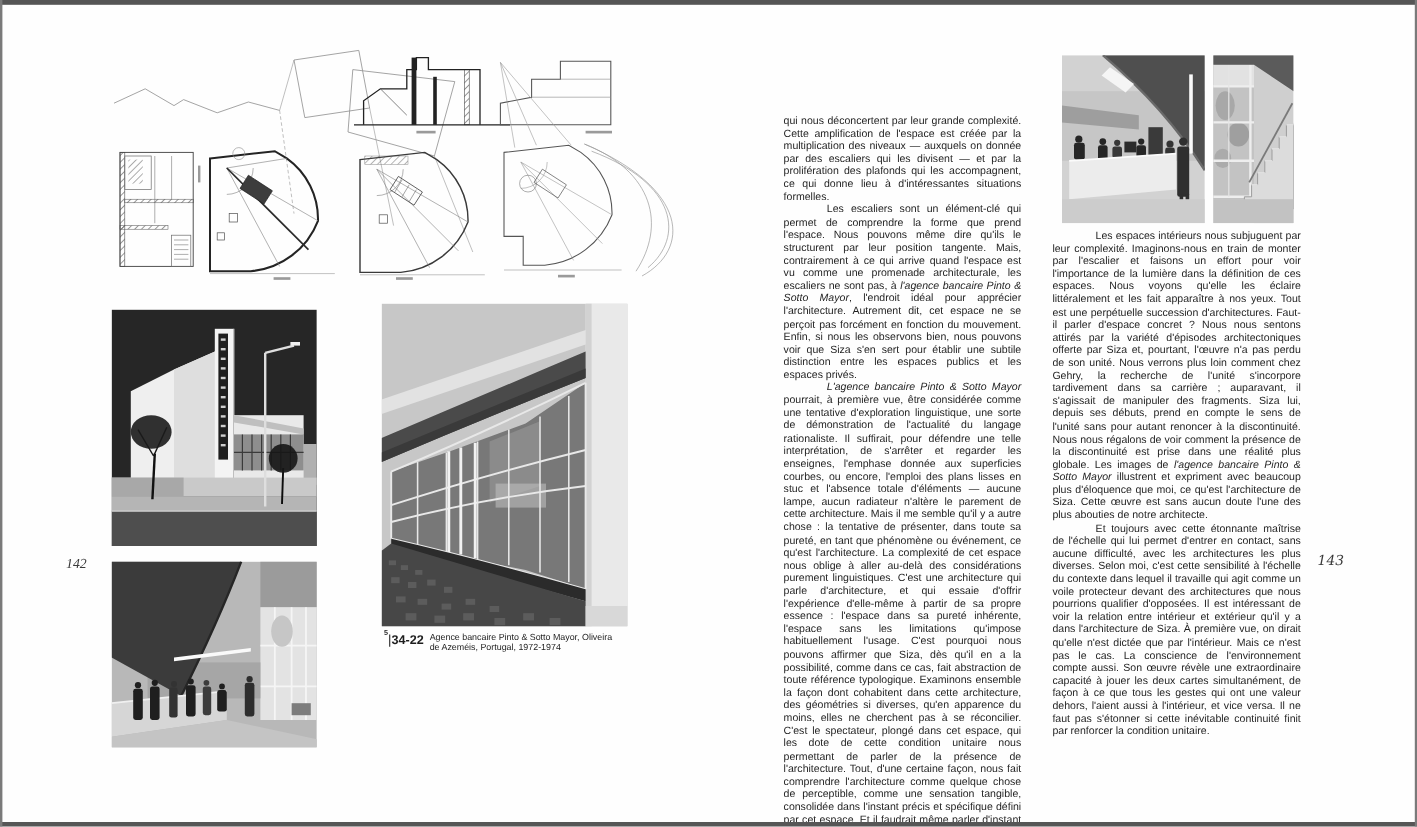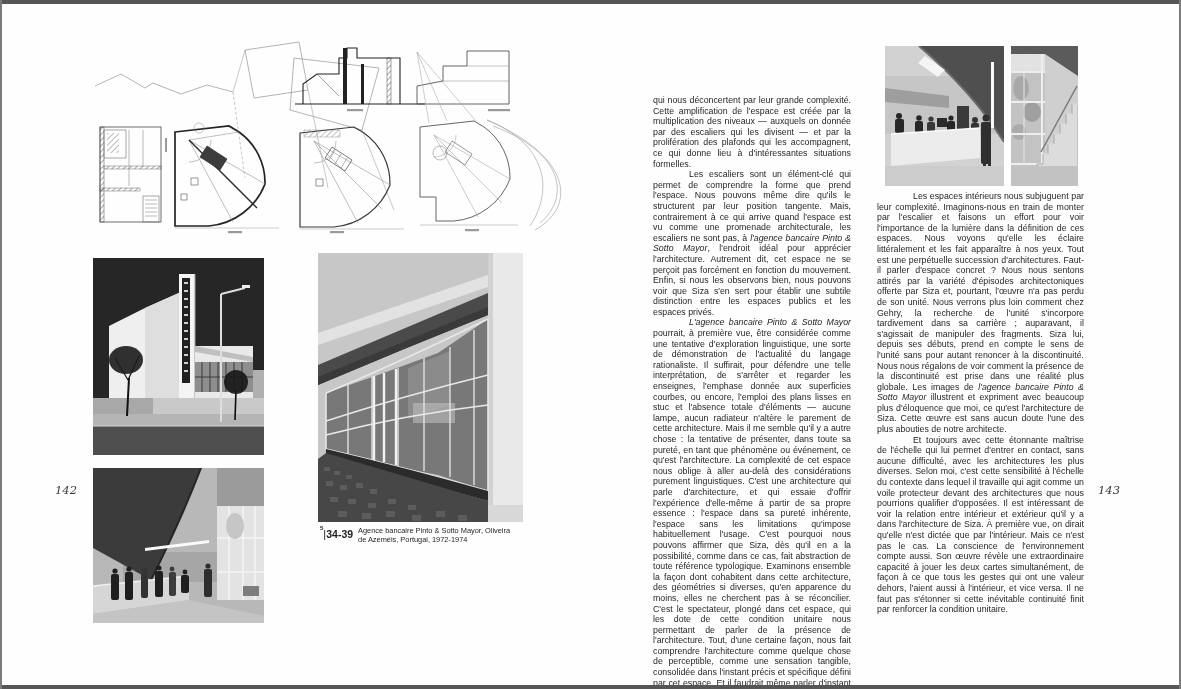--- a/index.html
+++ b/index.html
@@ -19,22 +19,22 @@
   .col{position:absolute;font-size:8.8px;line-height:10.6px;text-align:justify;color:#1f1f1f;}
   .col p{margin:0;}
   .col p.indent{text-indent:36px;}
   .col em{font-style:italic;}
   .col1{left:653px;top:95px;width:198px;}
   .col2{left:877px;top:191px;width:207px;}
 
   
   .folio{position:absolute;font-family:"DejaVu Serif",serif;font-style:italic;
          font-size:11.5px;color:#3a3a3a;}
-  .folio-left{left:55px;top:483px;}
-  .folio-right{left:1098px;top:483px;}
+  .folio-left{left:55px;top:464px;font-family:Liberation Serif, serif;}
+  .folio-right{left:1098px;top:460px;}
 
   
   .caption{position:absolute;left:320px;top:526px;width:210px;display:flex;gap:5px;color:#1d1d1d;}
   .figno{font-weight:bold;font-size:10.5px;line-height:10px;white-space:nowrap;}
   .figno sup{font-size:6px;font-weight:bold;position:relative;top:-3px;}
   .figno .bar{font-weight:400;font-size:11px;}
   .captext{font-size:7.4px;line-height:9px;width:160px;}
 
   .drawings{position:absolute;left:95px;top:38px;width:500px;height:200px;}
 </style>
@@ -312,21 +312,21 @@
             <rect x="68" y="258" width="9" height="6"></rect>
           <rect x="94" y="262" width="9" height="6"></rect>
             <rect x="118" y="258" width="9" height="6"></rect>
             <rect x="140" y="262" width="9" height="6"></rect>
         </g>
         <rect x="170" y="252" width="35" height="17" fill="#d8d8d8"></rect>
       </svg>
     </figure>
 
     <div class="caption">
-      <span class="figno"><sup>5</sup><span class="bar">|</span><b>34-39</b></span>
+      <span class="figno"><sup>5</sup><span class="bar">|</span><b>34-22</b></span>
       <span class="captext">Agence bancaire Pinto &amp; Sotto Mayor, Oliveira de Azeméis, Portugal, 1972-1974</span>
     </div>
 
     <div class="folio folio-left">142</div>
   </section>
 
   <section>
 
     <div class="col col1">
         <p><span>qui nous déconcertent par leur grande complexité. Cette amplification de l'espace est créée par la multiplication des niveaux — auxquels on donnée par des escaliers qui les divisent — et par la prolifération des plafonds qui les accompagnent, ce qui donne lieu à d'intéressantes situations formelles.</span></p>

